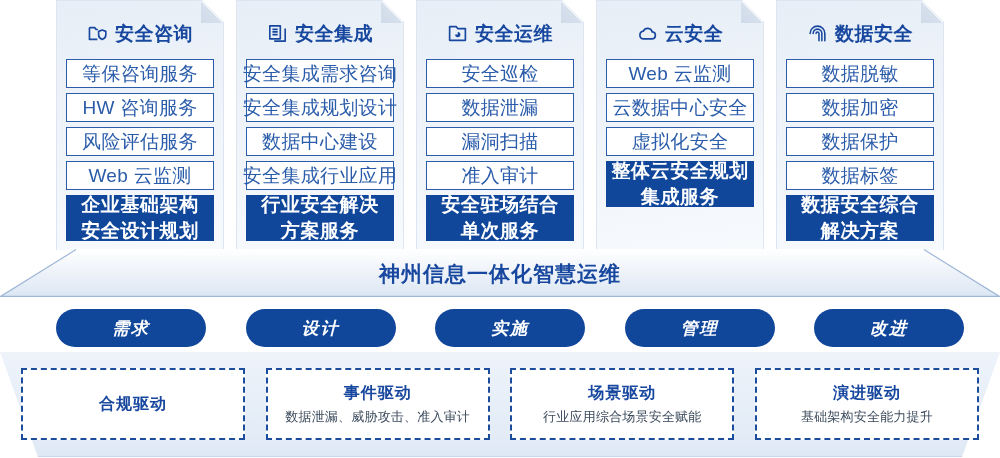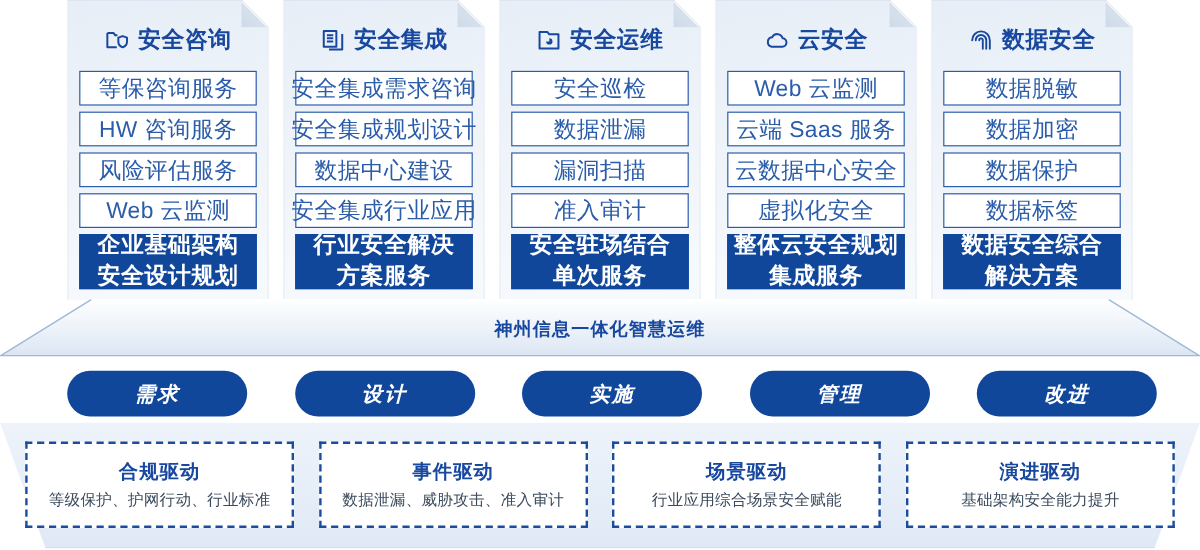--- a/index.html
+++ b/index.html
@@ -118,21 +118,21 @@
   }
   .banner-edge {
     position: absolute;
     left: 0;
     top: 249px;
     width: 1000px;
     height: 48px;
     pointer-events: none;
   }
   .banner-text {
-    font-size: 15px;
+    font-size: 21px;
     font-weight: bold;
     color: #17479e;
     letter-spacing: 1px;
     margin-top: 2px;
   }
 
   
   .pills {
     position: absolute;
     left: 10px;
@@ -283,21 +283,20 @@
       <div class="card-corner"></div>
       <div class="card-head">
         <span class="icon">
           <svg viewBox="0 0 24 24" fill="none" stroke="#17479e" stroke-width="1.9" stroke-linejoin="round">
             <path d="M7 18.2h10a4 4 0 0 0 .4-7.98A5.4 5.4 0 0 0 7.3 9.3 4.5 4.5 0 0 0 7 18.2z"></path>
           </svg>
         </span>
         <span class="card-title">云安全</span>
       </div>
       <div class="item">Web 云监测</div>
-      <div class="item">云端 Saas 服务</div>
       <div class="item">云数据中心安全</div>
       <div class="item">虚拟化安全</div>
       <div class="item highlight">
         <span>整体云安全规划</span>
         <span>集成服务</span>
       </div>
     </div>
 
     <div class="card">
       <div class="card-corner"></div>
@@ -335,21 +334,20 @@
     <div class="pill">设计</div>
     <div class="pill">实施</div>
     <div class="pill">管理</div>
     <div class="pill">改进</div>
   </div>
 
   <div class="drivers-wrap"></div>
   <div class="drivers">
     <div class="driver">
       <div class="driver-title">合规驱动</div>
-      <div class="driver-sub">等级保护、护网行动、行业标准</div>
     </div>
     <div class="driver">
       <div class="driver-title">事件驱动</div>
       <div class="driver-sub">数据泄漏、威胁攻击、准入审计</div>
     </div>
     <div class="driver">
       <div class="driver-title">场景驱动</div>
       <div class="driver-sub">行业应用综合场景安全赋能</div>
     </div>
     <div class="driver">

